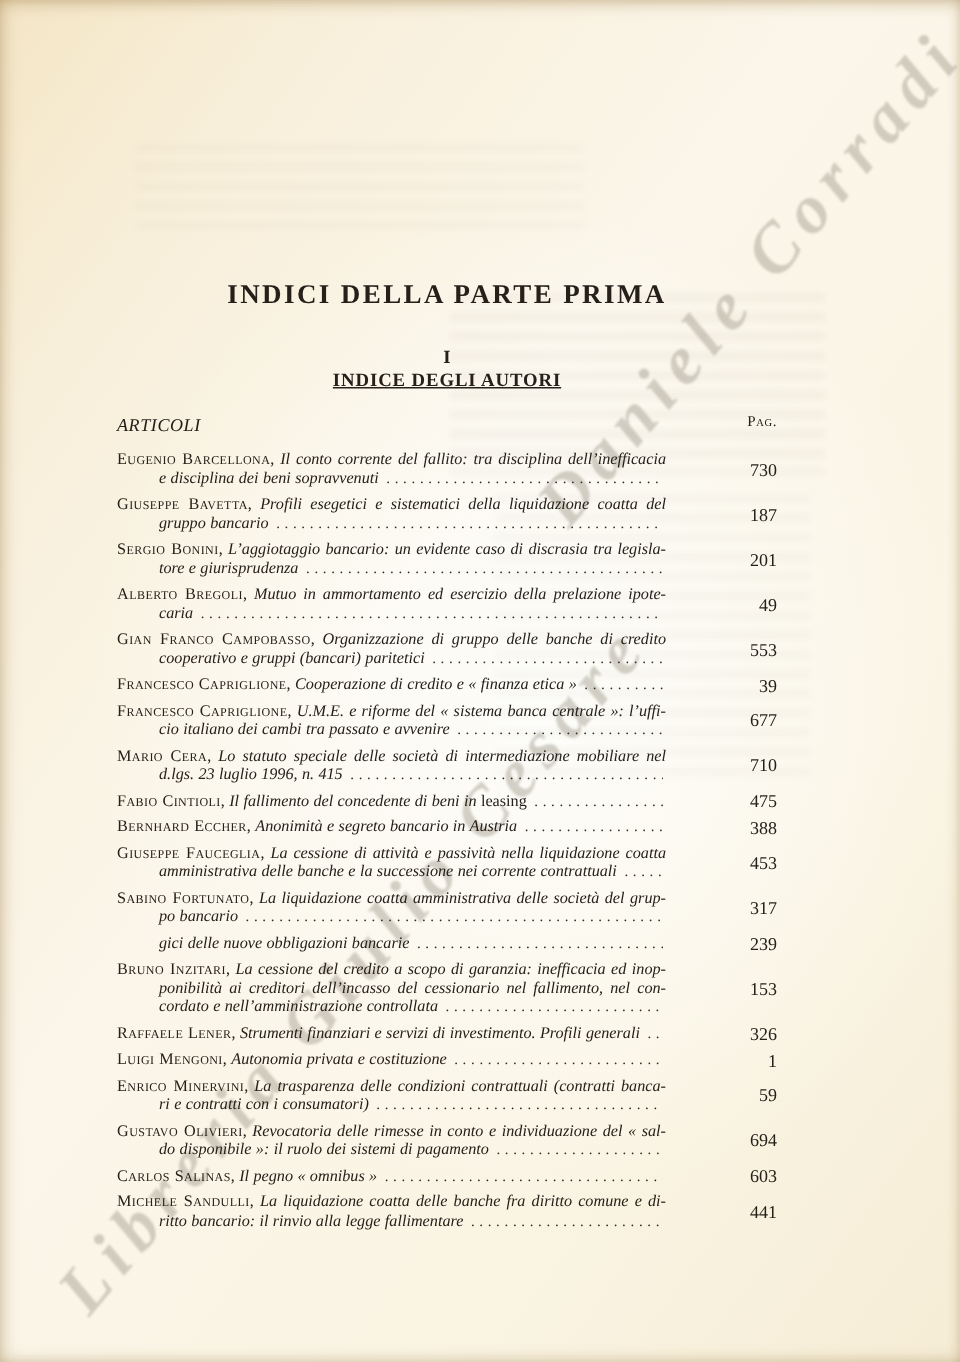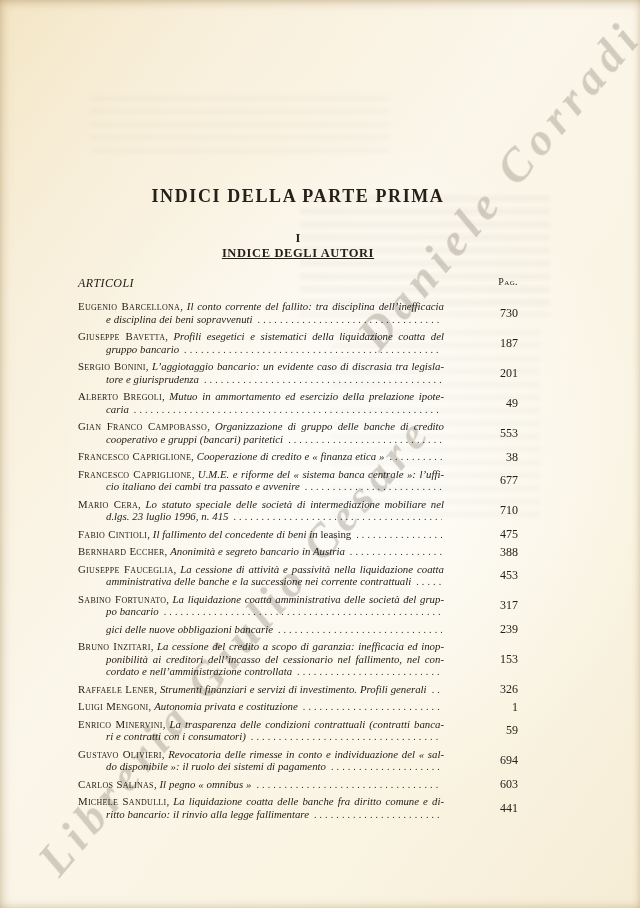--- a/index.html
+++ b/index.html
@@ -136,21 +136,21 @@
     <div class="page-col">553</div>
   </div>
 
   <div class="entry">
     <div class="entry-text">
             <div class="line first last">
               <span class="line-text"><span class="author">Francesco Capriglione</span>, <span class="title">Cooperazione di credito e « finanza etica »</span></span>
               <span class="leader">..................................................................................................................................</span>
             </div>
           </div>
-    <div class="page-col">38</div>
+    <div class="page-col">39</div>
   </div>
 
   <div class="entry">
     <div class="entry-text">
             <div class="line first"><span class="line-text"><span class="author">Francesco Capriglione</span>, <span class="title">U.M.E. e riforme del « sistema banca centrale »: l’uffi-</span></span></div>
             <div class="line last">
               <span class="line-text"><span class="title">cio italiano dei cambi tra passato e avvenire</span></span>
               <span class="leader">..................................................................................................................................</span>
             </div>
           </div>

